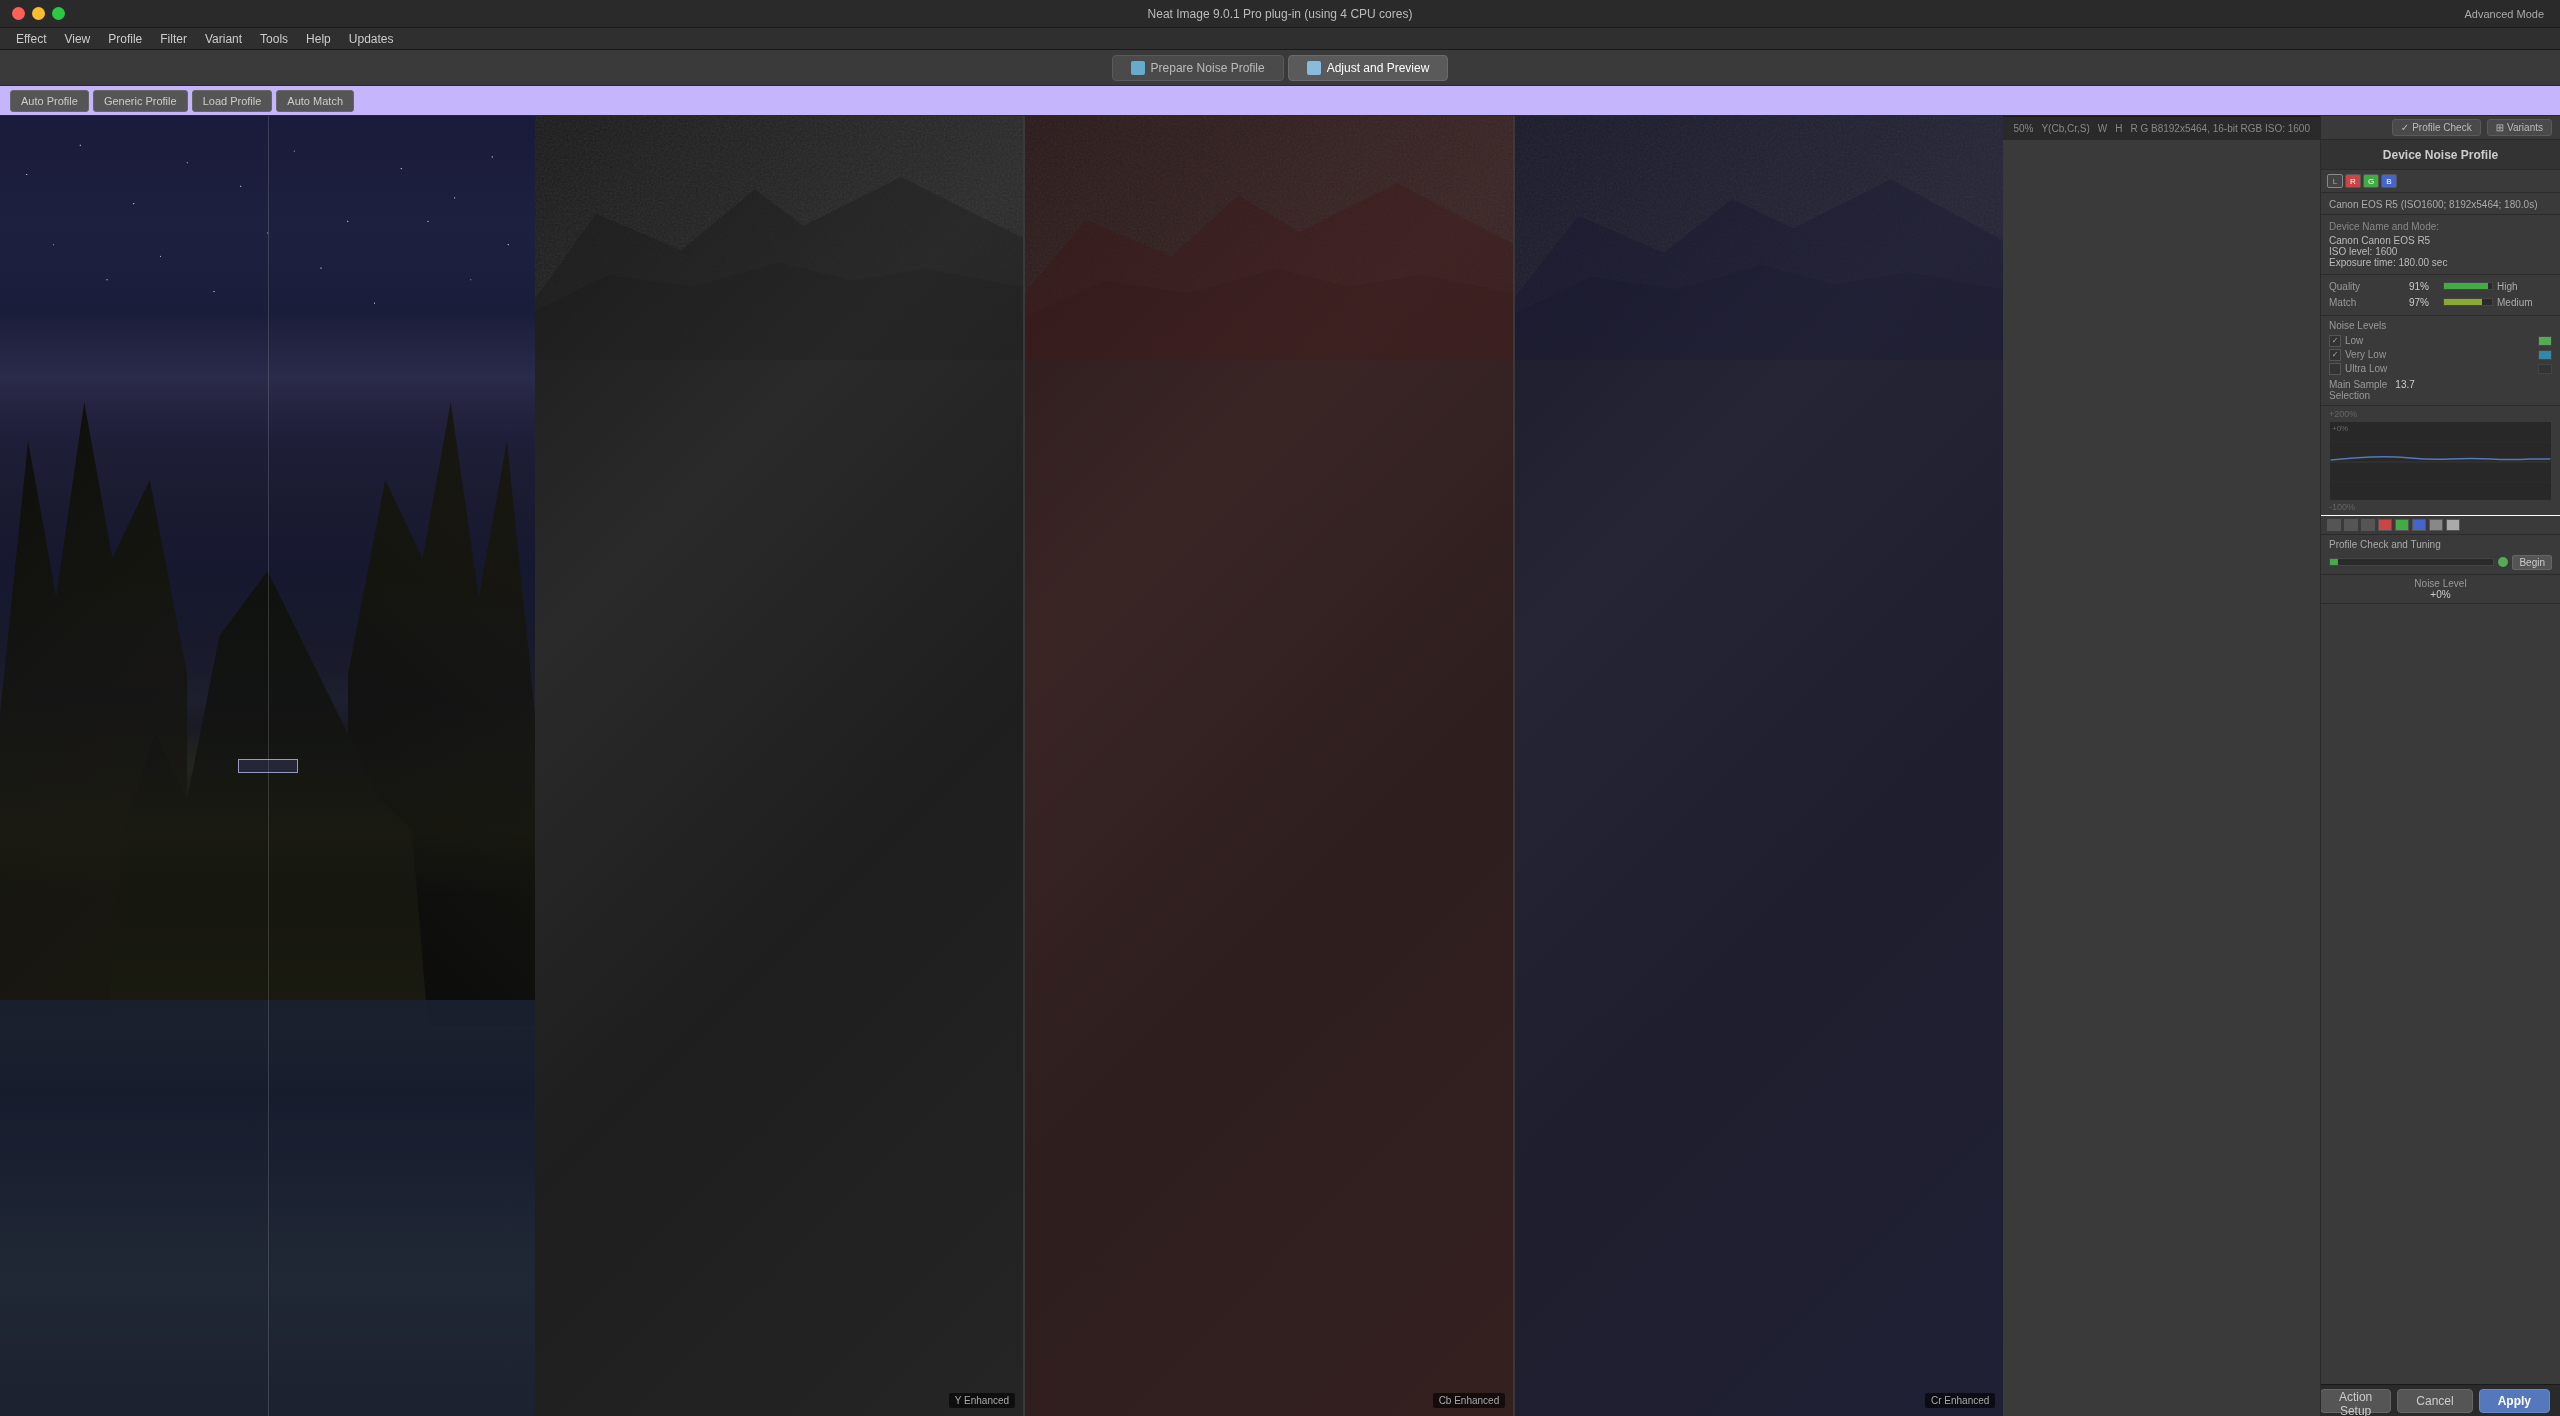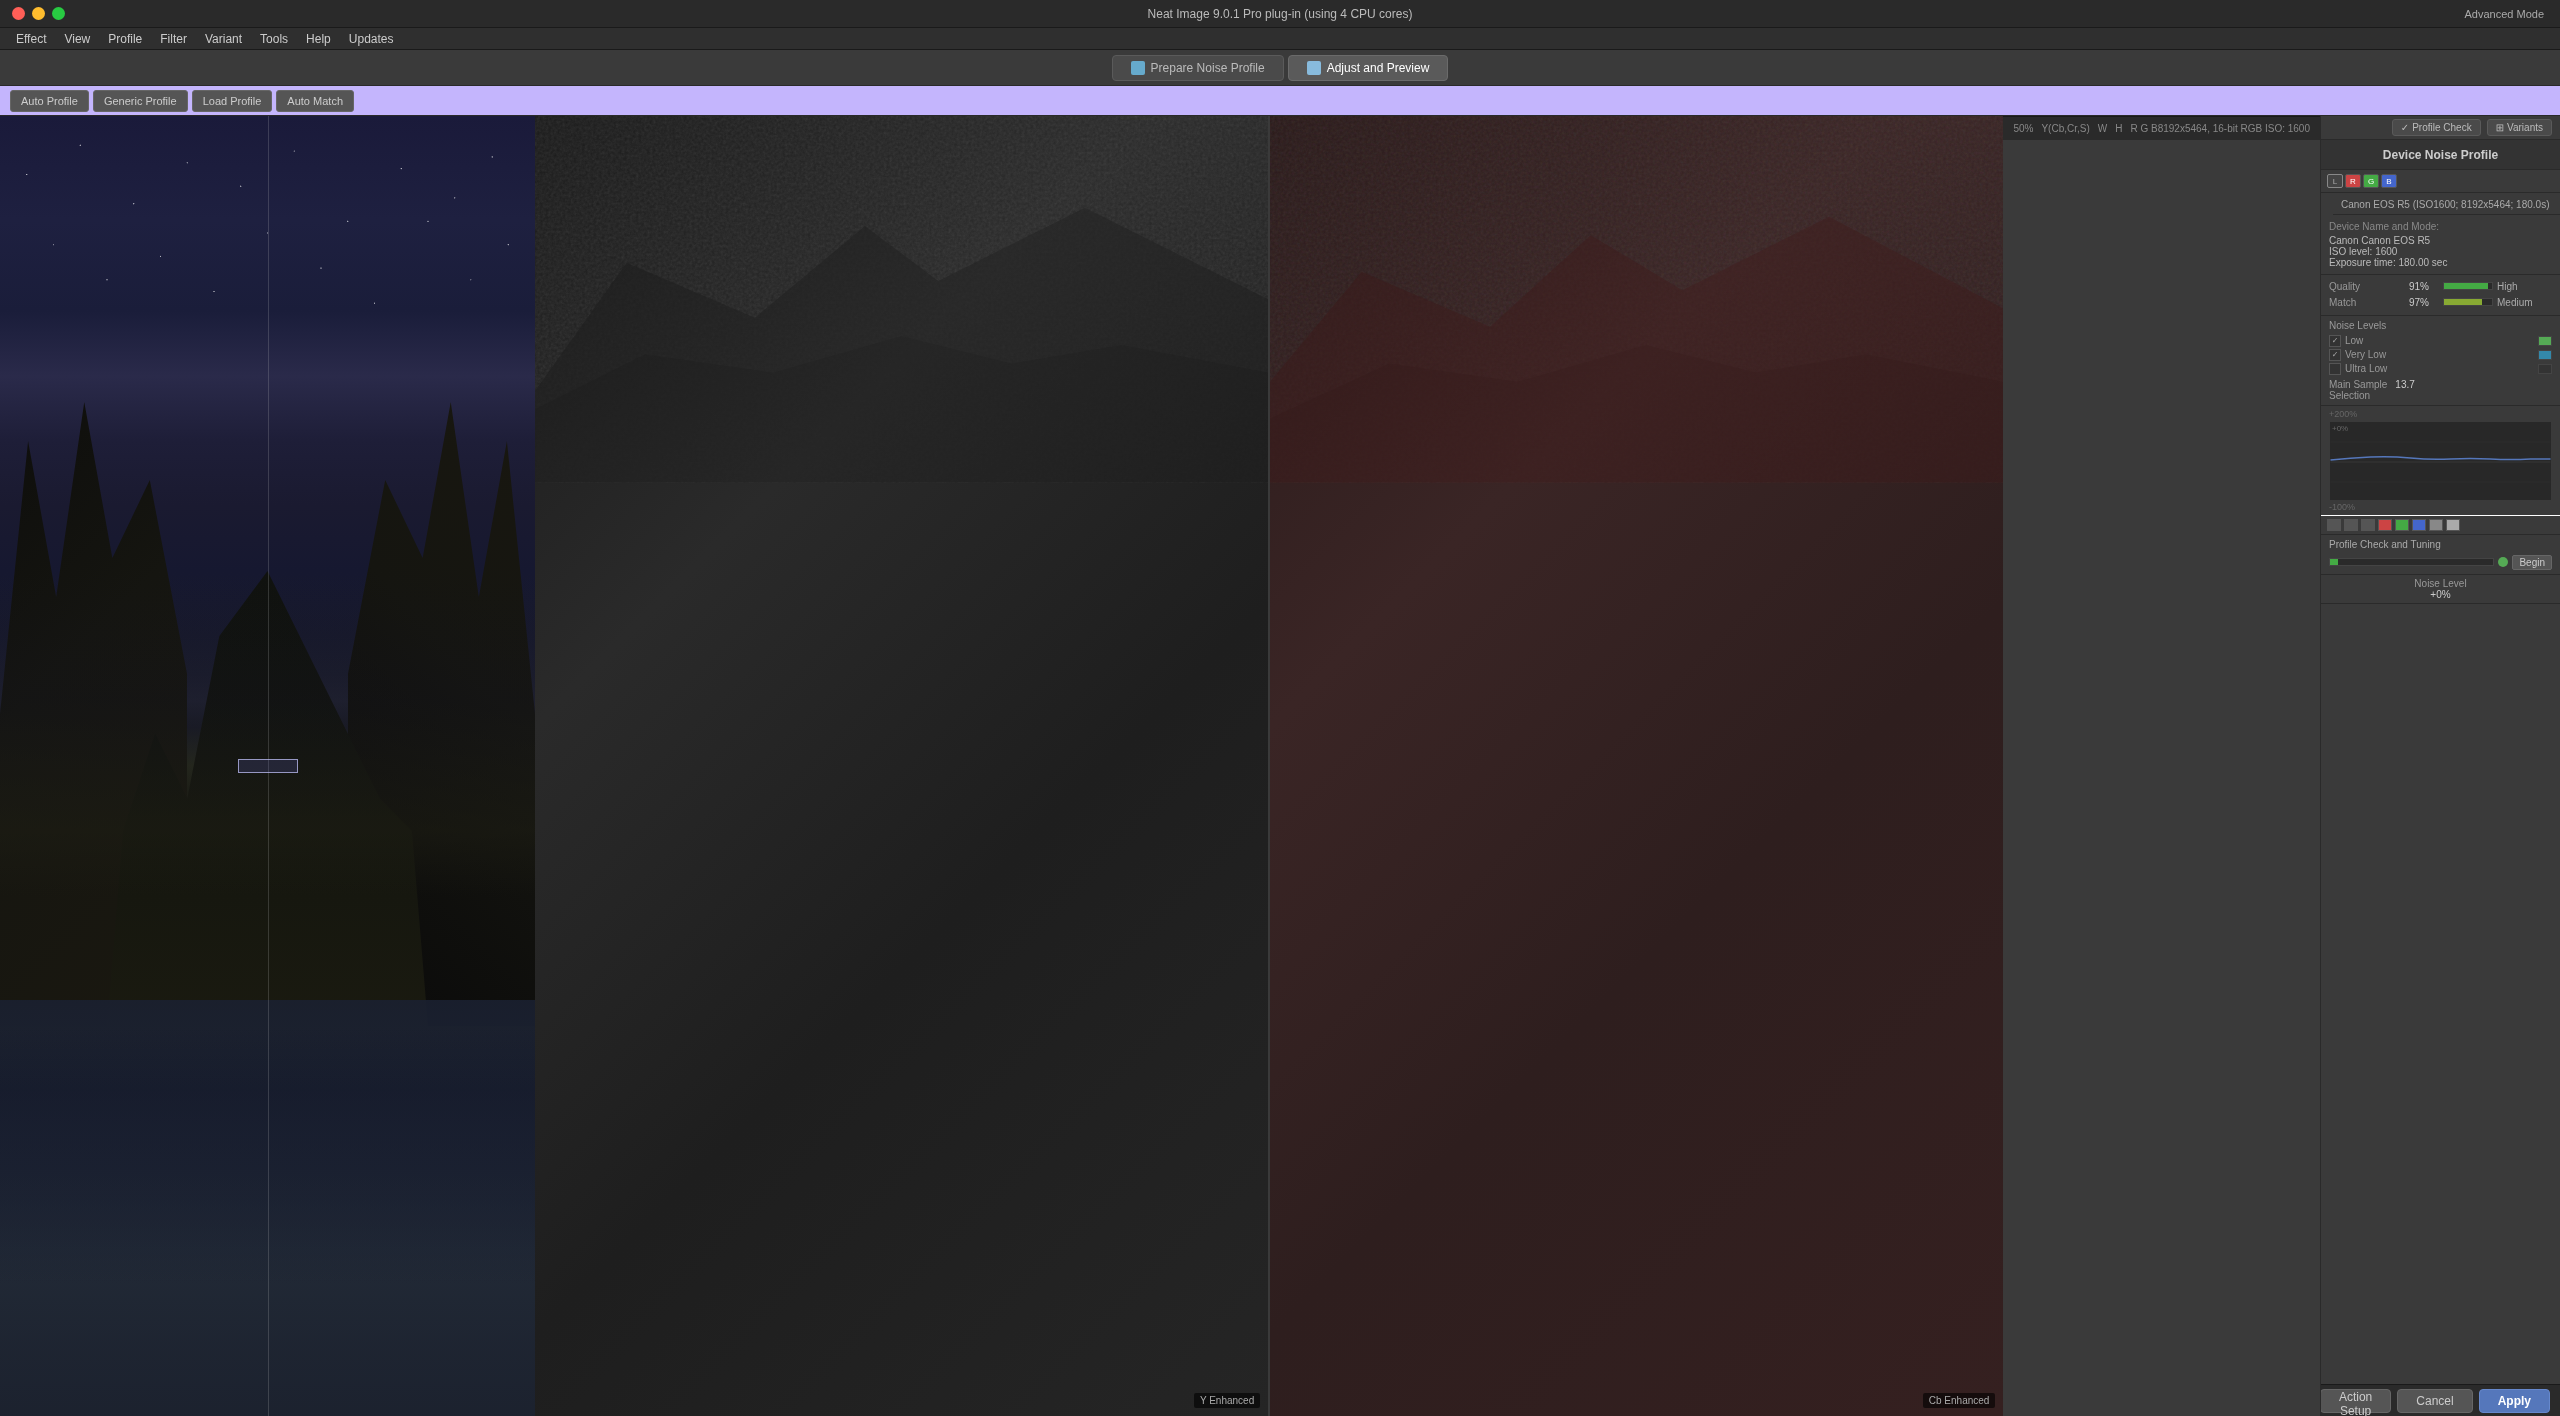--- a/index.html
+++ b/index.html
@@ -608,21 +608,20 @@
     .graph-svg {
       width: 100%;
       height: 75px;
     }
 
     .rp-image-info {
       padding: 4px 8px 2px;
       font-size: 10px;
       color: #999;
       border-bottom: 1px solid #2a2a2a;
-      margin-left: 12px;
     }
     .rp-info-line {
       line-height: 1.5;
       color: #aaa;
     }
   </style>
 </head>
 <body>
 
 <div id="title-bar">
@@ -702,20 +701,31 @@
           <filter id="noise2">
             <feTurbulence type="fractalNoise" baseFrequency="0.65" numOctaves="3" stitchTiles="stitch"></feTurbulence>
           </filter>
           <rect width="400" height="200" filter="url(#noise2)" opacity="0.3"></rect>
           <path d="M0,145 L50,85 L120,115 L175,65 L225,95 L305,55 L400,105 L400,200 L0,200Z" fill="rgba(80,20,20,0.6)"></path>
           <path d="M0,165 L65,135 L135,145 L205,125 L265,140 L325,130 L400,145 L400,200 L0,200Z" fill="rgba(60,15,15,0.5)"></path>
         </svg>
         <div class="panel-label">Cb Enhanced</div>
       </div>
 
+      <div class="noise-panel noise-panel-blue">
+        <svg class="np-pattern" viewBox="0 0 400 200">
+          <filter id="noise3">
+            <feTurbulence type="fractalNoise" baseFrequency="0.65" numOctaves="3" stitchTiles="stitch"></feTurbulence>
+          </filter>
+          <rect width="400" height="200" filter="url(#noise3)" opacity="0.3"></rect>
+          <path d="M0,148 L52,82 L122,112 L178,68 L228,92 L308,52 L400,102 L400,200 L0,200Z" fill="rgba(20,20,60,0.6)"></path>
+          <path d="M0,162 L62,132 L132,142 L202,122 L262,138 L322,128 L400,142 L400,200 L0,200Z" fill="rgba(15,15,50,0.5)"></path>
+        </svg>
+        <div class="panel-label">Cr Enhanced</div>
+      </div>
     </div>
 
     <div id="bottom-toolbar">
       <div class="bottom-toolbar-left">
         <span>50%</span>
         <span>Y(Cb,Cr,S)</span>
         <span>W</span>
         <span>H</span>
         <span>R  G  B</span>
       </div>

